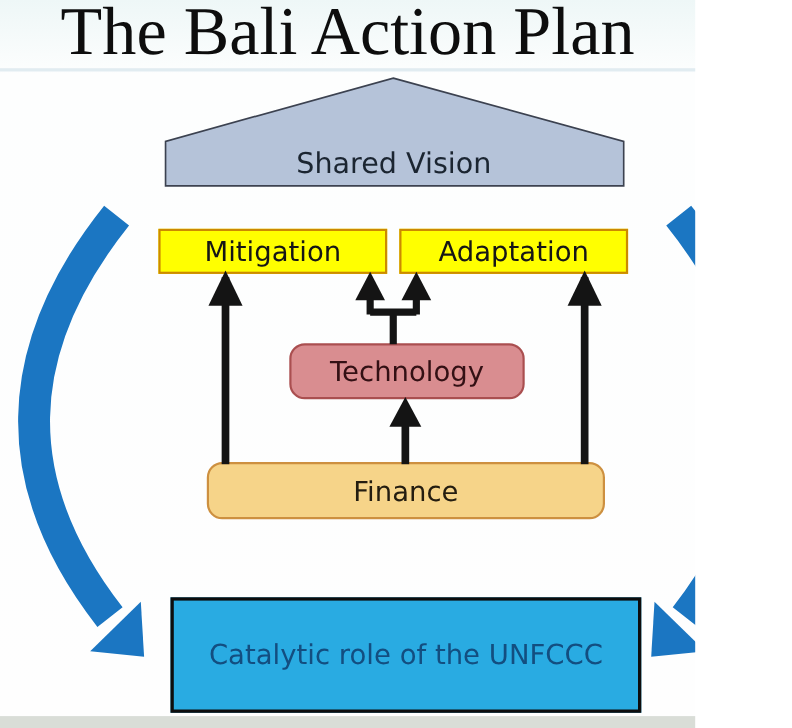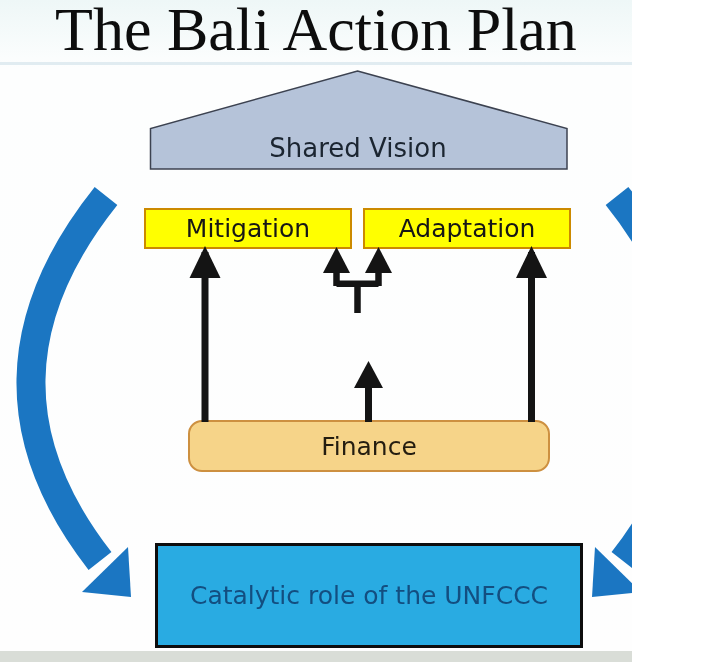--- a/index.html
+++ b/index.html
@@ -53,20 +53,23 @@
   <div class="title-rule"></div>
 
   <div class="node pillar mitigation">
     <span>Mitigation</span>
   </div>
 
   <div class="node pillar adaptation">
     <span>Adaptation</span>
   </div>
 
+  <div class="node technology">
+    <span>Technology</span>
+  </div>
 
   <div class="node unfccc">
     <span>Catalytic role of the UNFCCC</span>
   </div>
 
   <div class="node finance">
     <span>Finance</span>
   </div>
 
   <svg class="overlay" width="720" height="662" viewBox="0 0 720 662">

